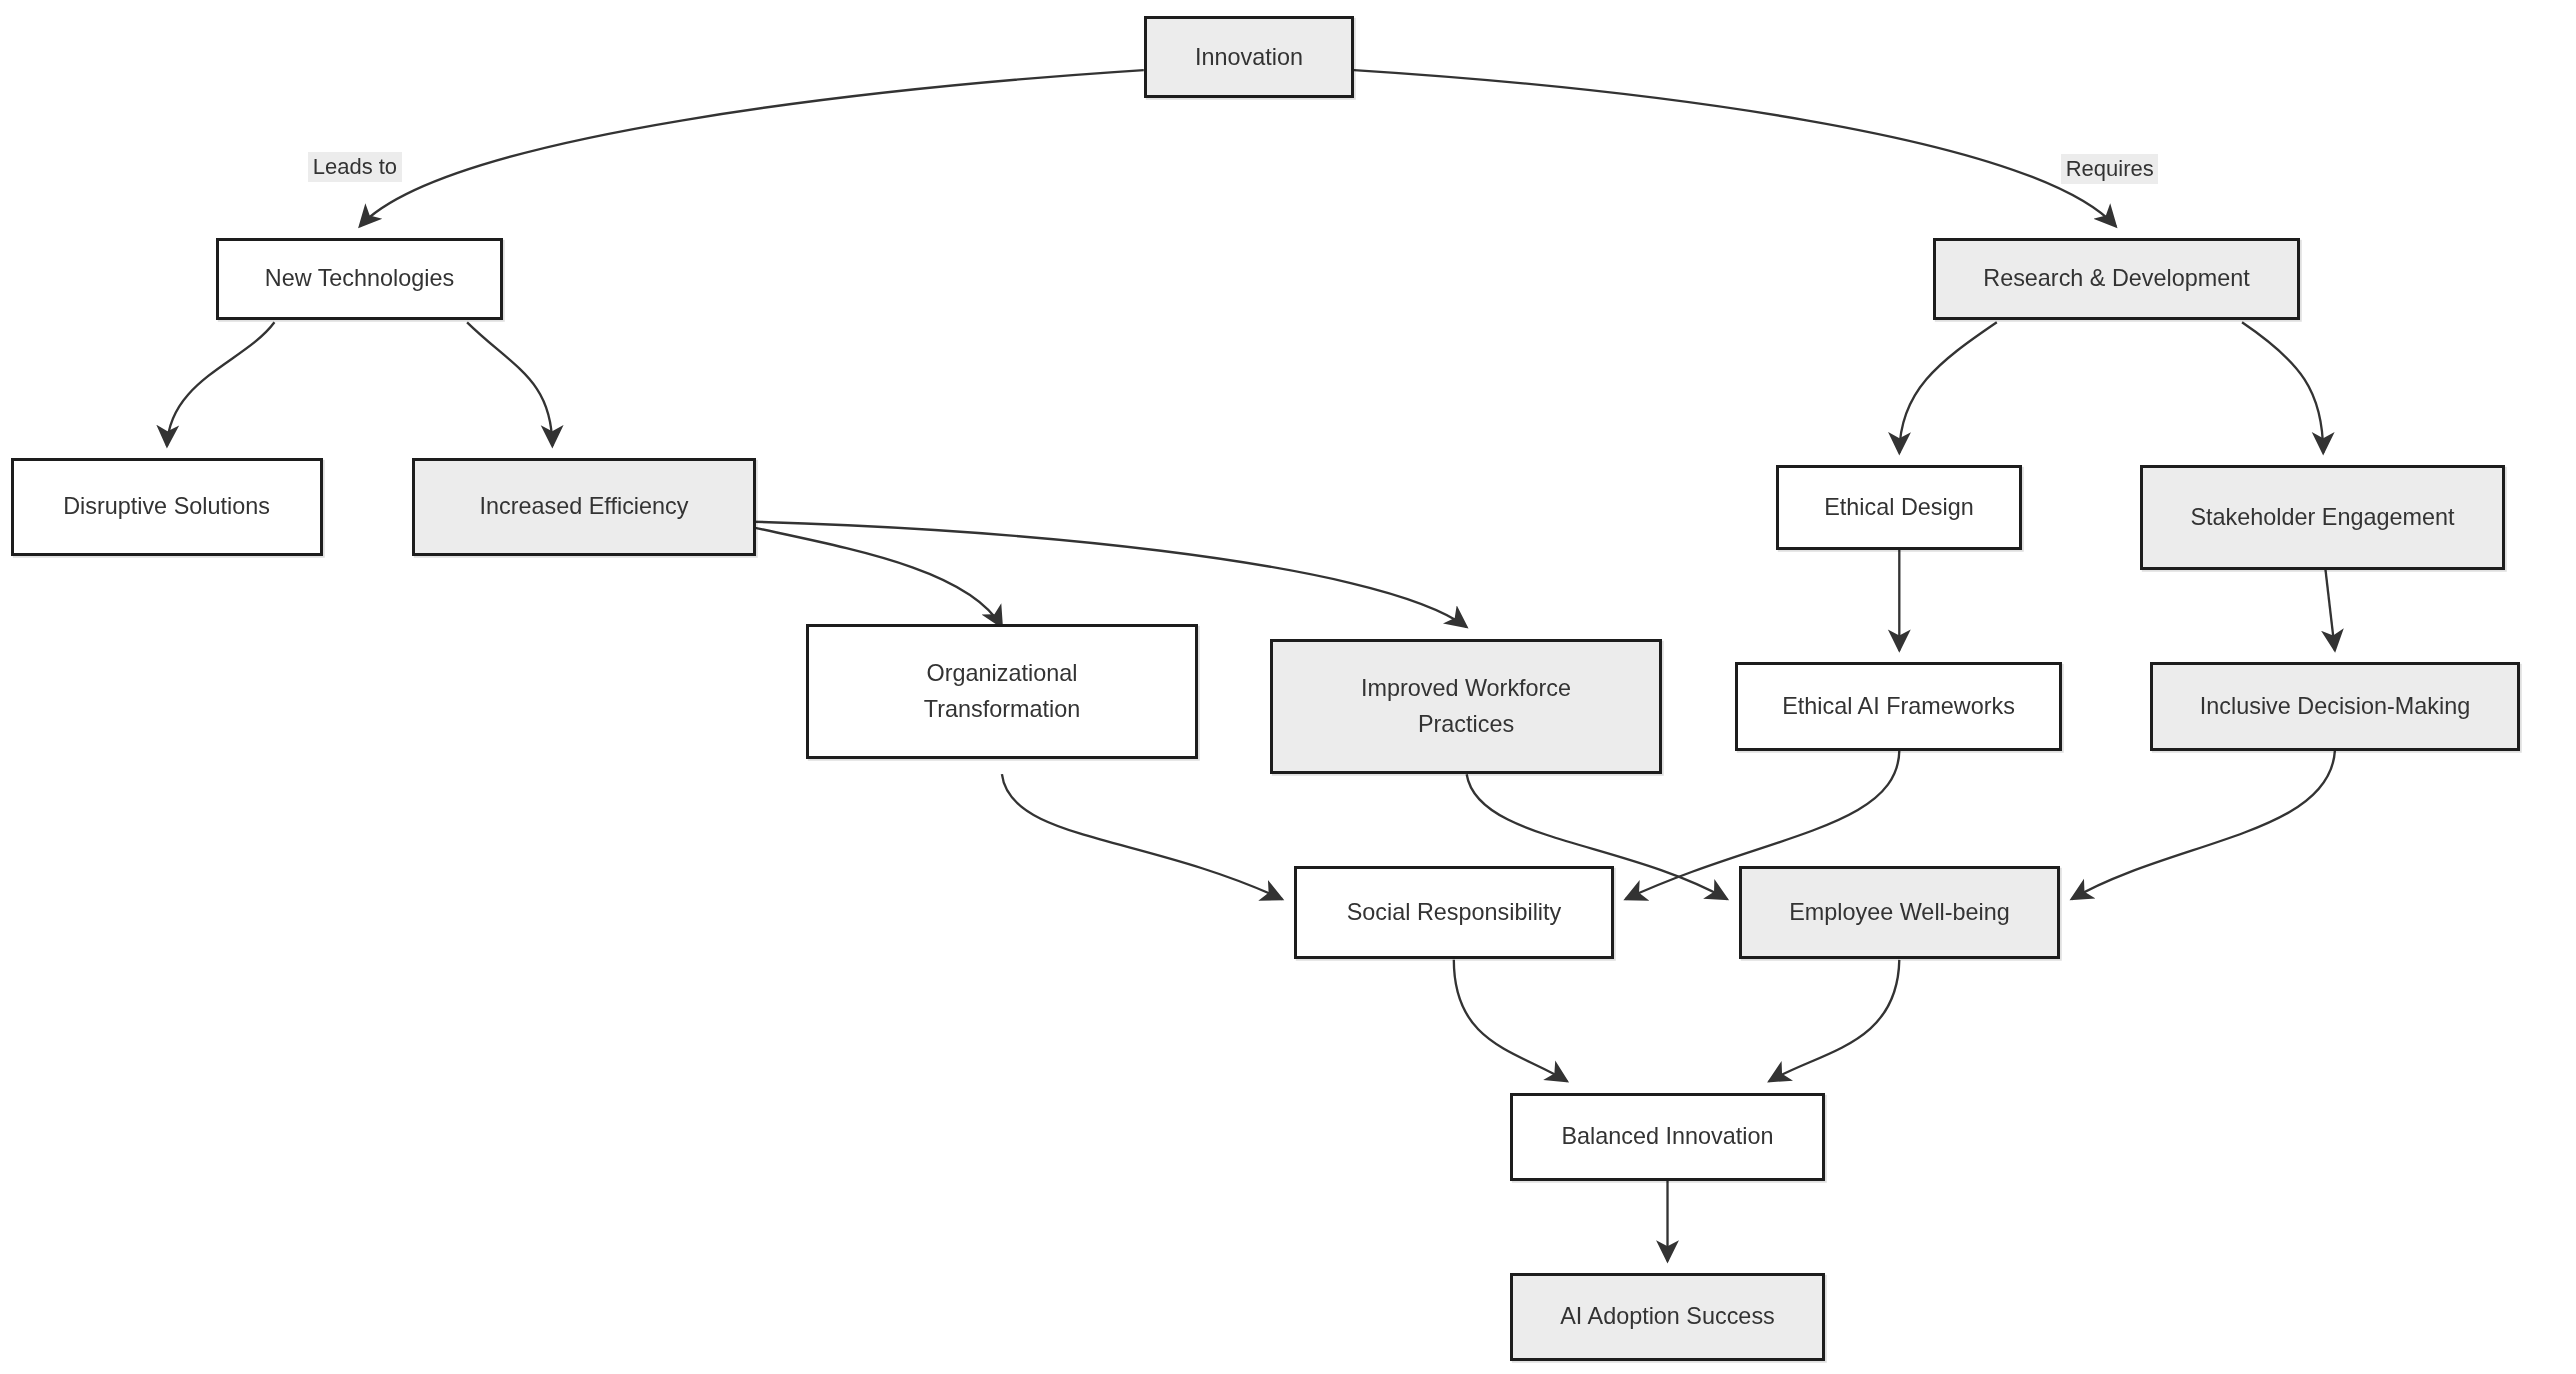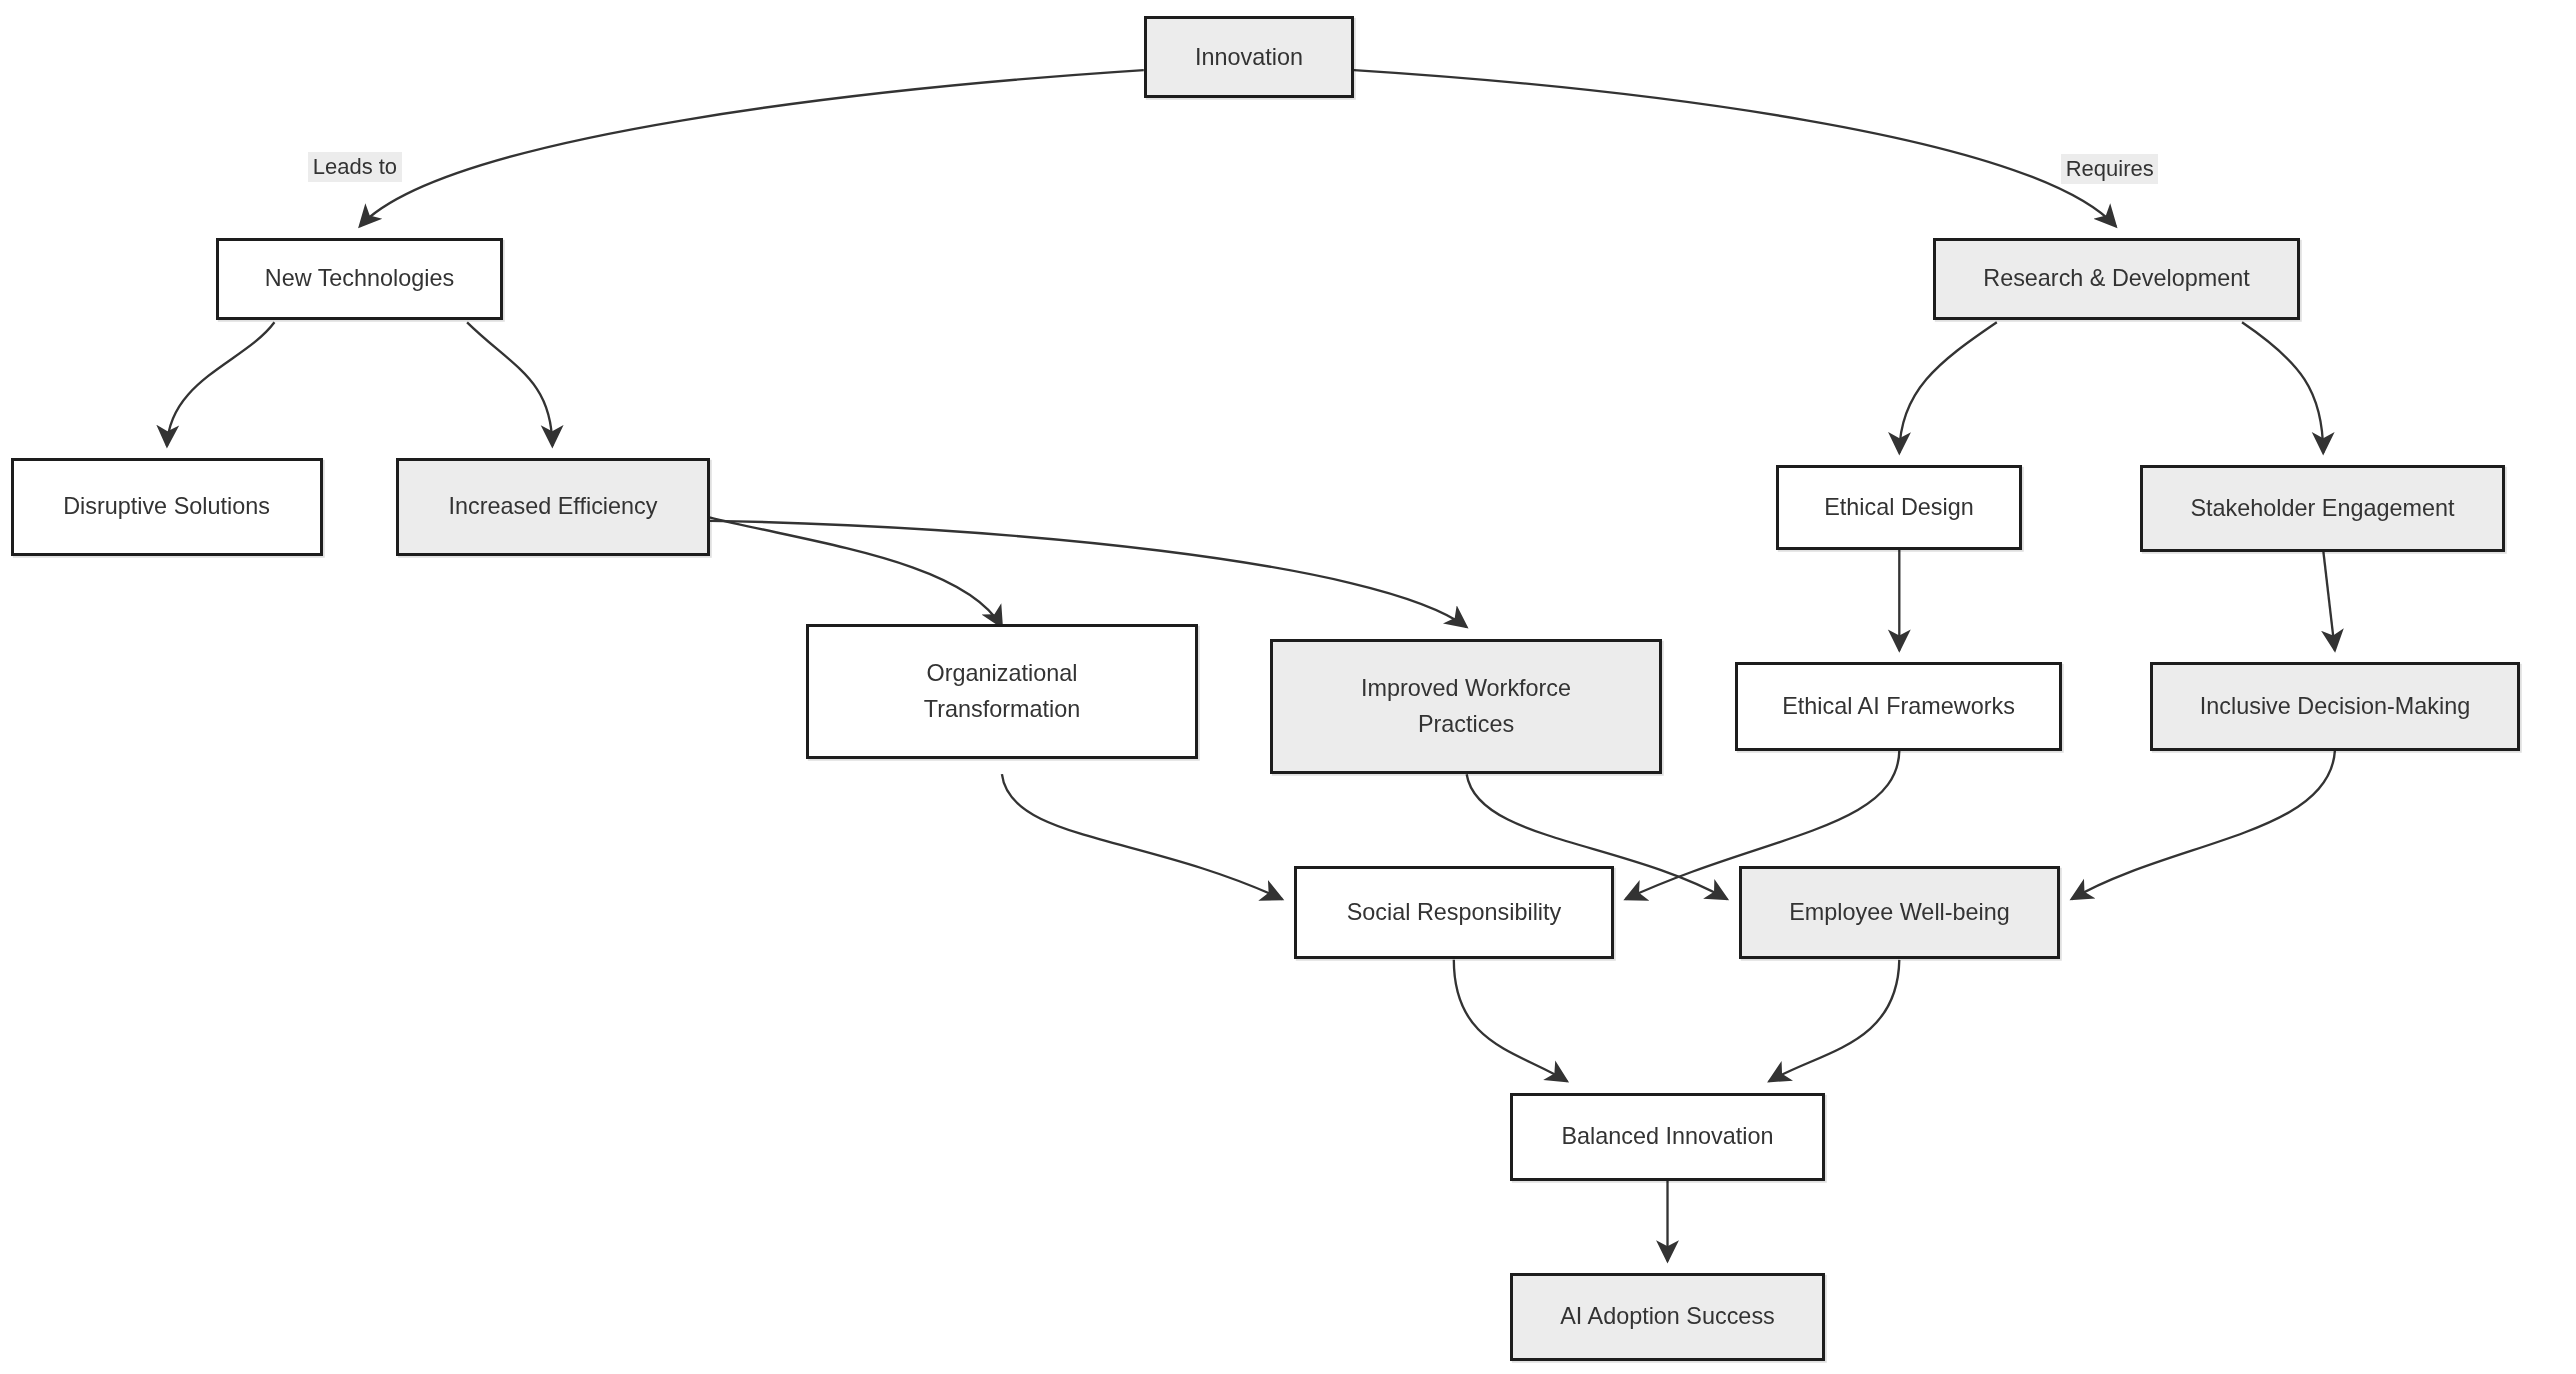--- a/index.html
+++ b/index.html
@@ -107,27 +107,27 @@
       </div>
       <div class="node plain" style="left: 216px; top: 238px; width: 287px; height: 82px;">
         <span class="node-label">New Technologies</span>
       </div>
       <div class="node fill" style="left: 1933px; top: 238px; width: 367px; height: 82px;">
         <span class="node-label">Research &amp; Development</span>
       </div>
       <div class="node plain" style="left: 10.5px; top: 458px; width: 312px; height: 98px;">
         <span class="node-label">Disruptive Solutions</span>
       </div>
-      <div class="node fill" style="left: 396px; top: 458px; width: 314px; height: 98px;">
+      <div class="node fill" style="left: 412px; top: 458px; width: 344px; height: 98px;">
         <span class="node-label">Increased Efficiency</span>
       </div>
       <div class="node plain" style="left: 1776px; top: 465px; width: 246px; height: 85px;">
         <span class="node-label">Ethical Design</span>
       </div>
-      <div class="node fill" style="left: 2140px; top: 465px; width: 365px; height: 87px; justify-content: flex-end;">
+      <div class="node fill" style="left: 2140px; top: 465px; width: 365px; height: 105px; justify-content: flex-end;">
         <span class="node-label">Stakeholder Engagement</span>
       </div>
       <div class="node plain" style="left: 806px; top: 624px; width: 392px; height: 135px;">
         <span class="node-label">Organizational
 Transformation</span>
       </div>
       <div class="node fill" style="left: 1270px; top: 639px; width: 392px; height: 135px;">
         <span class="node-label">Improved Workforce
 Practices</span>
       </div>

